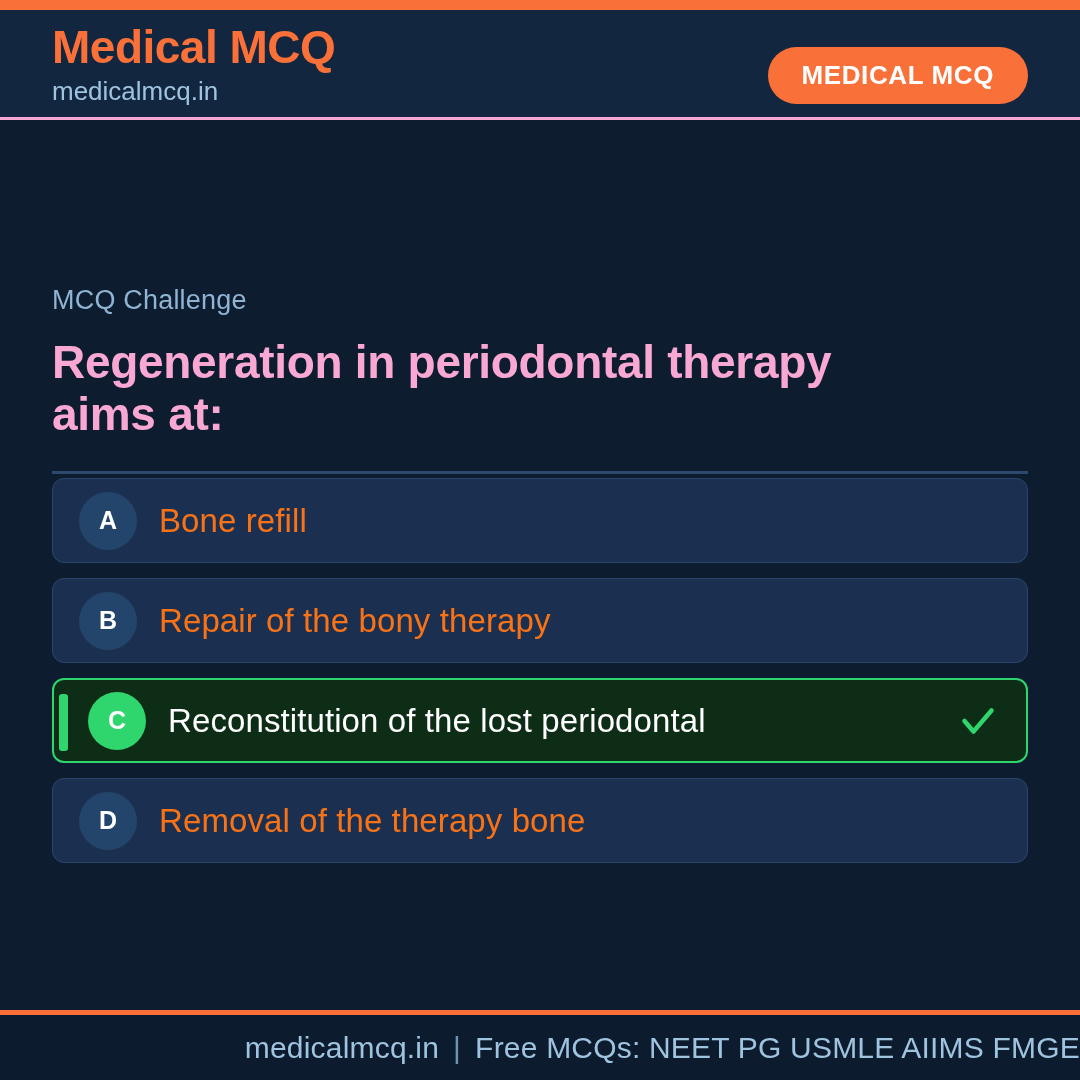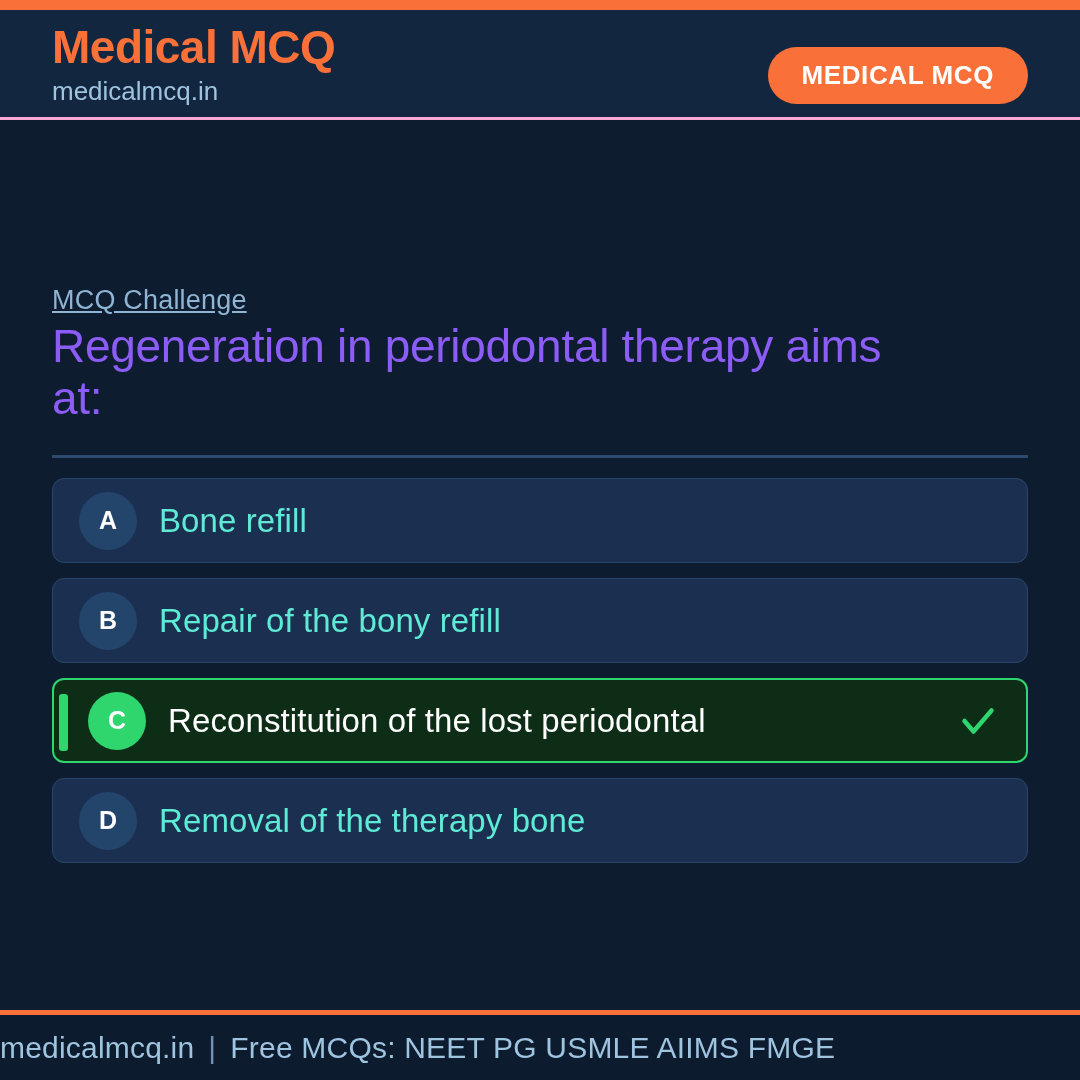--- a/index.html
+++ b/index.html
@@ -57,27 +57,26 @@
   
   .main {
     position:absolute;
     left:52px; top:285px;
     width:976px;
   }
   .eyebrow {
     font-size:27px;
     color:#8fb4d4;
     letter-spacing:0.2px;
-    margin-bottom:4px;
-    text-decoration:underline;
+    margin-bottom:20px;
   }
   .question {
     font-size:46px;
-    font-weight:normal;
-    color:#8b5cf6;
+    font-weight:bold;
+    color:#f9a8d4;
     line-height:1.14;
     letter-spacing:-0.3px;
     max-width:850px;
   }
   .divider {
     margin-top:30px;
     height:3px;
     background:#2c4a6d;
     width:976px;
   }
@@ -126,21 +125,21 @@
     justify-content:center;
     margin-right:22px;
   }
   .option.correct .badge {
     background:#2fd66e;
     color:#ffffff;
     margin-left:8px;
   }
   .opt-text {
     font-size:33px;
-    color:#5eead4;
+    color:#f97316;
     letter-spacing:0.1px;
   }
   .option.correct .opt-text {
     color:#ffffff;
   }
   .check {
     position:absolute;
     right:30px;
     top:50%;
     transform:translateY(-50%);
@@ -151,21 +150,21 @@
 
   
   .footer {
     position:absolute;
     left:0; bottom:0;
     width:1080px; height:70px;
     background:#0d1b2e;
     border-top:5px solid #f97039;
     display:flex;
     align-items:center;
-    justify-content:flex-start;
+    justify-content:flex-end;
   }
   .footer-text {
     font-size:30px;
     color:#9ec4e0;
     letter-spacing:0.2px;
     white-space:nowrap;
   }
   .footer-sep { padding:0 14px; color:#6e93b5; }
 </style>
 </head>
@@ -192,21 +191,21 @@
   <div class="option">
 
     <div class="badge">A</div>
     <div class="opt-text">Bone refill</div>
 
   </div>
 
   <div class="option">
 
     <div class="badge">B</div>
-    <div class="opt-text">Repair of the bony refill</div>
+    <div class="opt-text">Repair of the bony therapy</div>
 
   </div>
 
   <div class="option correct">
     <div class="accent-bar"></div>
     <div class="badge">C</div>
     <div class="opt-text">Reconstitution of the lost periodontal</div>
     <svg class="check" viewBox="0 0 24 24" fill="none" stroke="#2fd66e" stroke-width="3" stroke-linecap="round" stroke-linejoin="round">
         <polyline points="3,12 9,19 21,5"></polyline>
       </svg>

